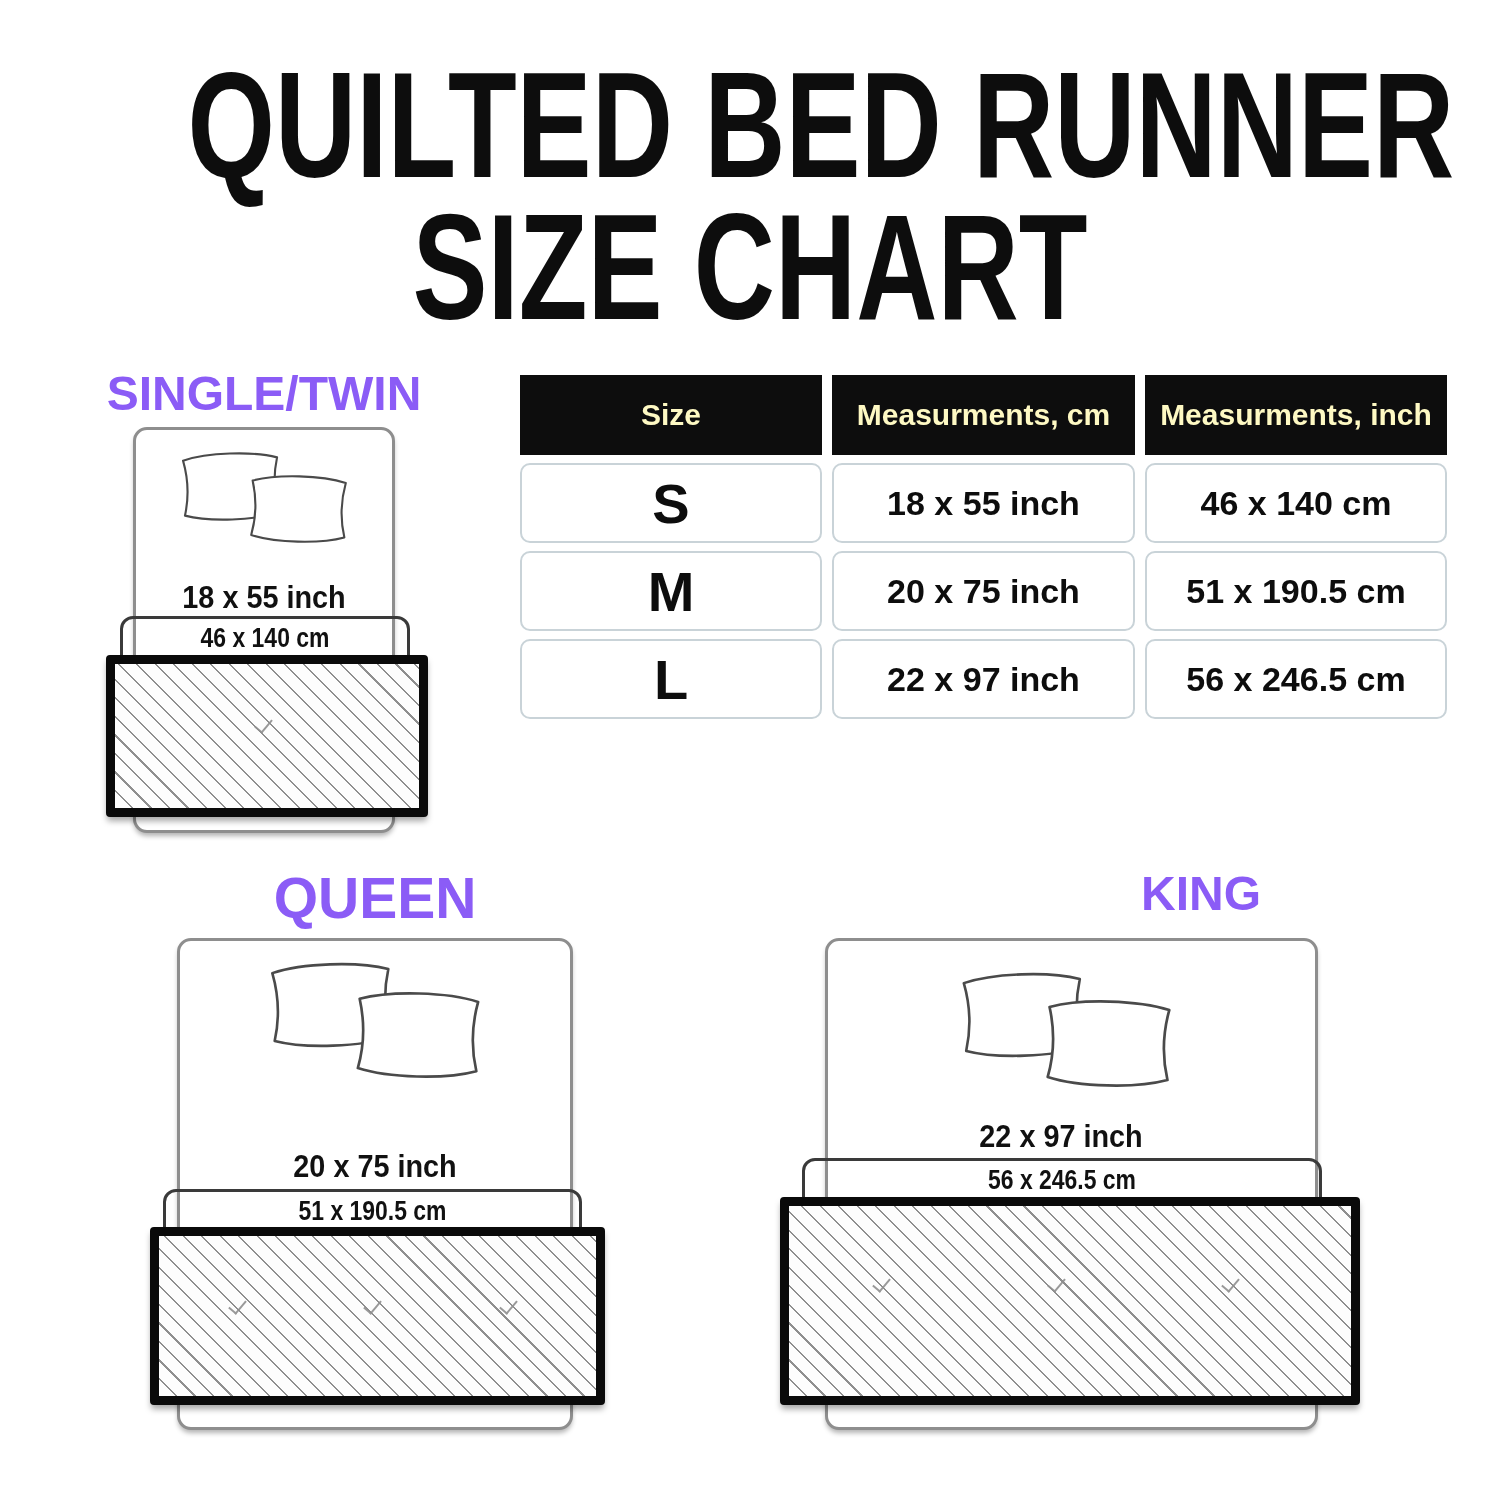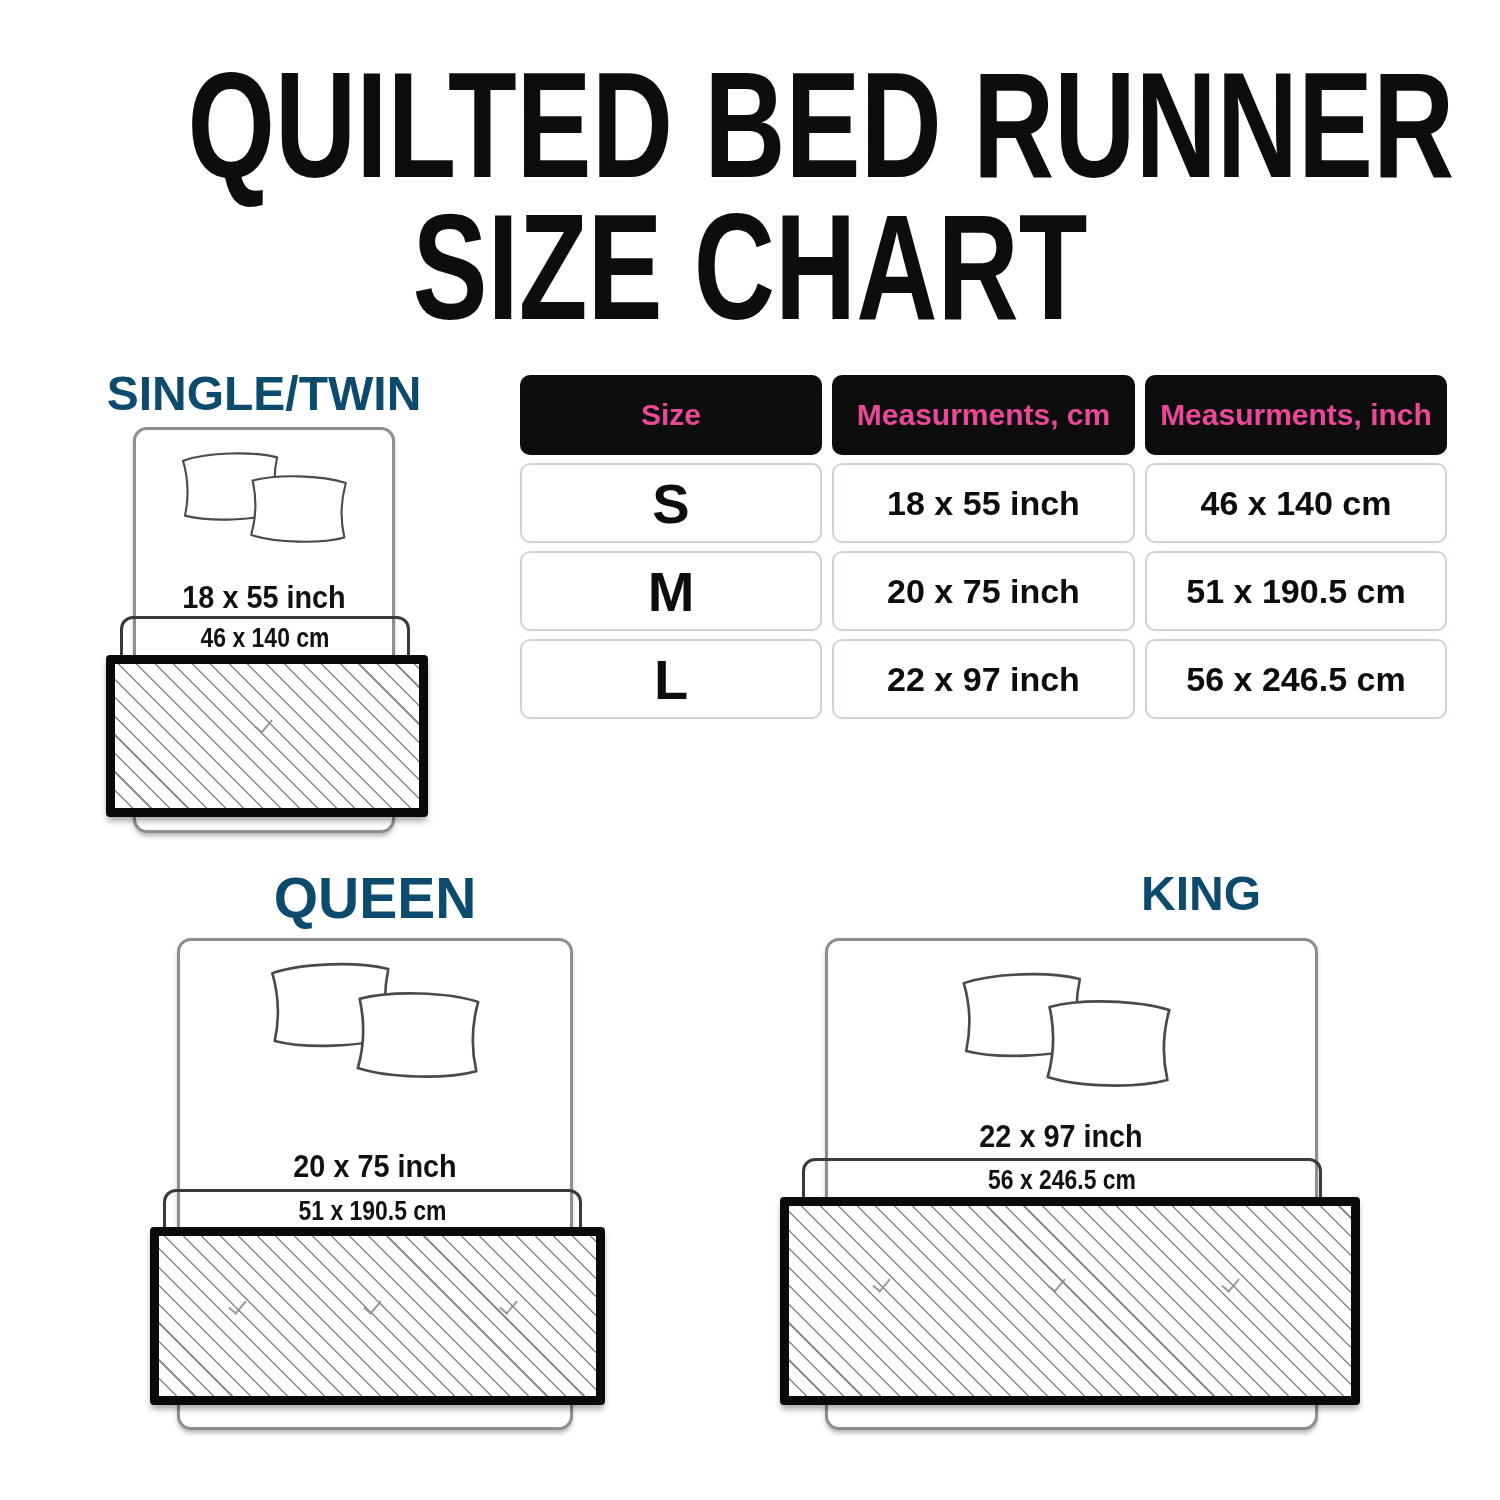--- a/index.html
+++ b/index.html
@@ -13,36 +13,36 @@
     font-size:150px; font-weight:700; line-height:1; color:#0d0d0d;
     transform:scaleX(0.75); letter-spacing:0px; white-space:nowrap;
   }
   
   .size-table {
     position:absolute; left:520px; top:375px;
     display:grid; grid-template-columns:302px 303px 302px;
     grid-auto-rows:80px; column-gap:10px; row-gap:8px;
   }
   .th {
-    background:#0d0d0d; color:#ec4899; border-radius:10px;
+    background:#0d0d0d; color:#fef9c3; border-radius:0;
     display:flex; align-items:center; justify-content:center;
     font-weight:700; font-size:30px; white-space:nowrap;
   }
   .td {
     background:#ffffff; border:2px solid #c9d3d8; border-radius:10px;
     box-sizing:border-box; display:flex; align-items:center; justify-content:center;
     font-weight:700; color:#0d0d0d; white-space:nowrap;
   }
   .td-size { font-size:56px; }
   .td-val  { font-size:34px; }
   
   .diagram { position:absolute; left:0; top:0; width:100%; height:100%; }
   .section-label {
     position:absolute; text-align:center; font-weight:700; line-height:1;
-    color:#0c4a6e; white-space:nowrap;
+    color:#8b5cf6; white-space:nowrap;
   }
   .bed {
     position:absolute; background:#ffffff; box-sizing:border-box;
     border:3px solid #8e8e8e; border-radius:14px;
     box-shadow:0 4px 5px -1px rgba(0,0,0,0.30); z-index:1;
   }
   .pillow { position:absolute; overflow:visible; }
   .pillow path { fill:#ffffff; stroke:#4a4a4a; stroke-width:3.2; stroke-linejoin:round; }
   .inch-label {
     position:absolute; text-align:center; font-weight:700; font-size:32px;

